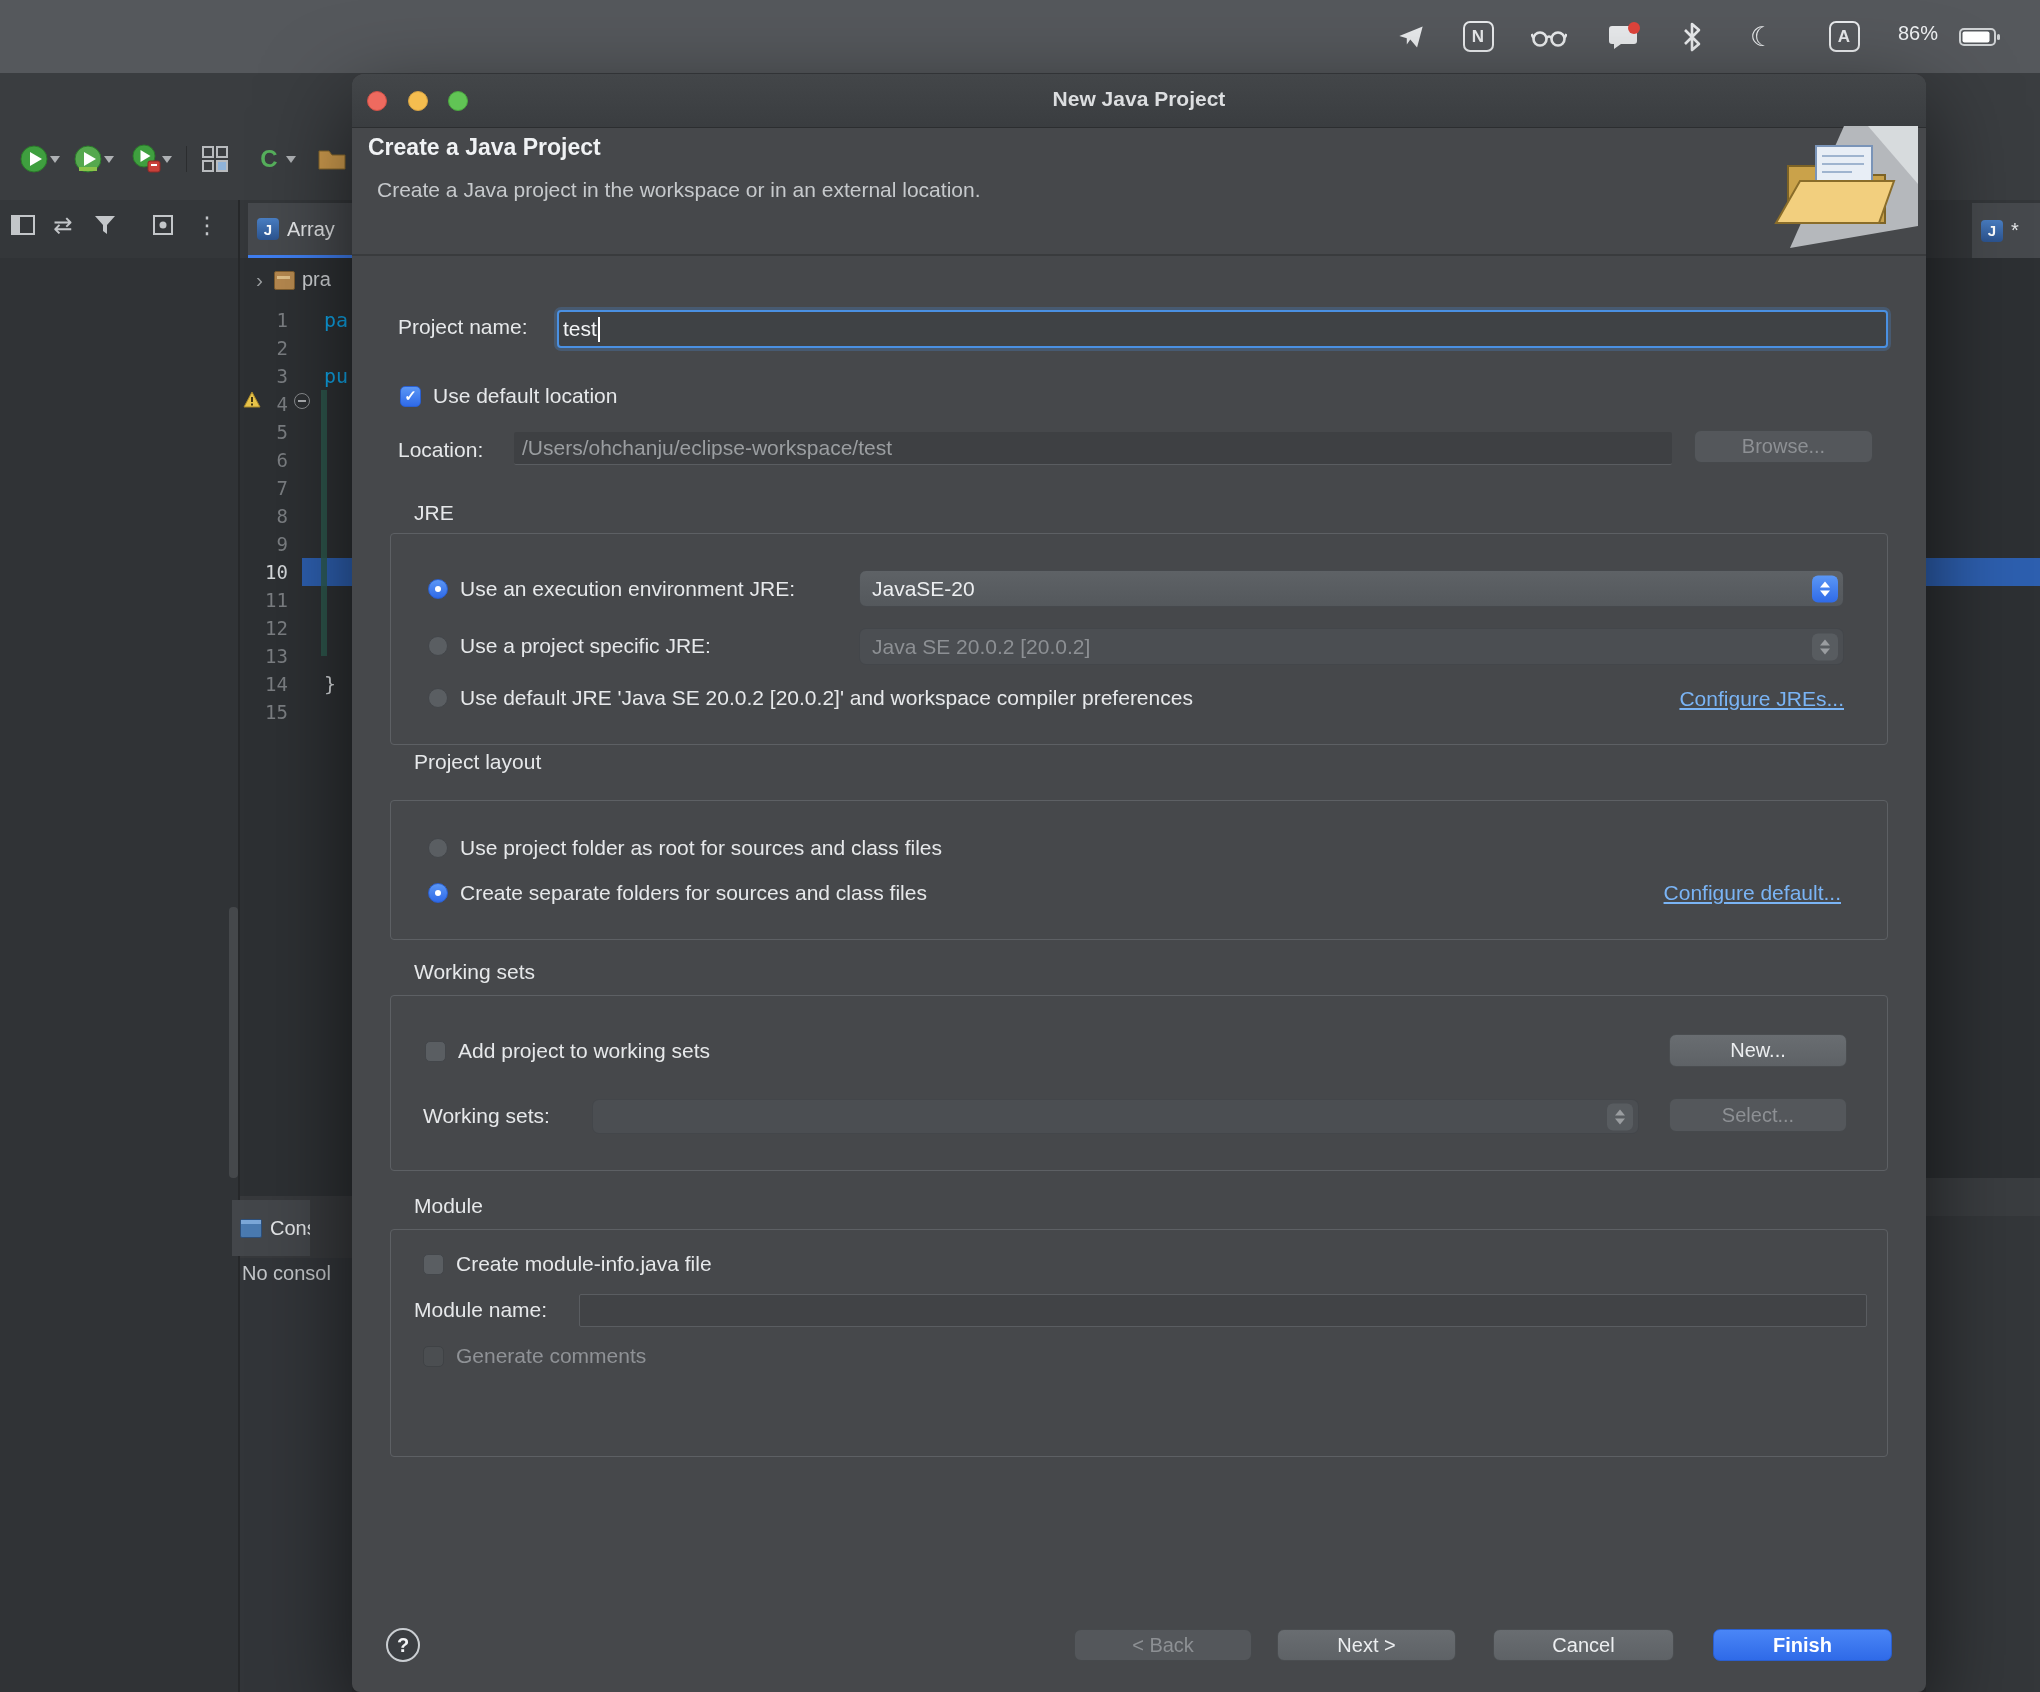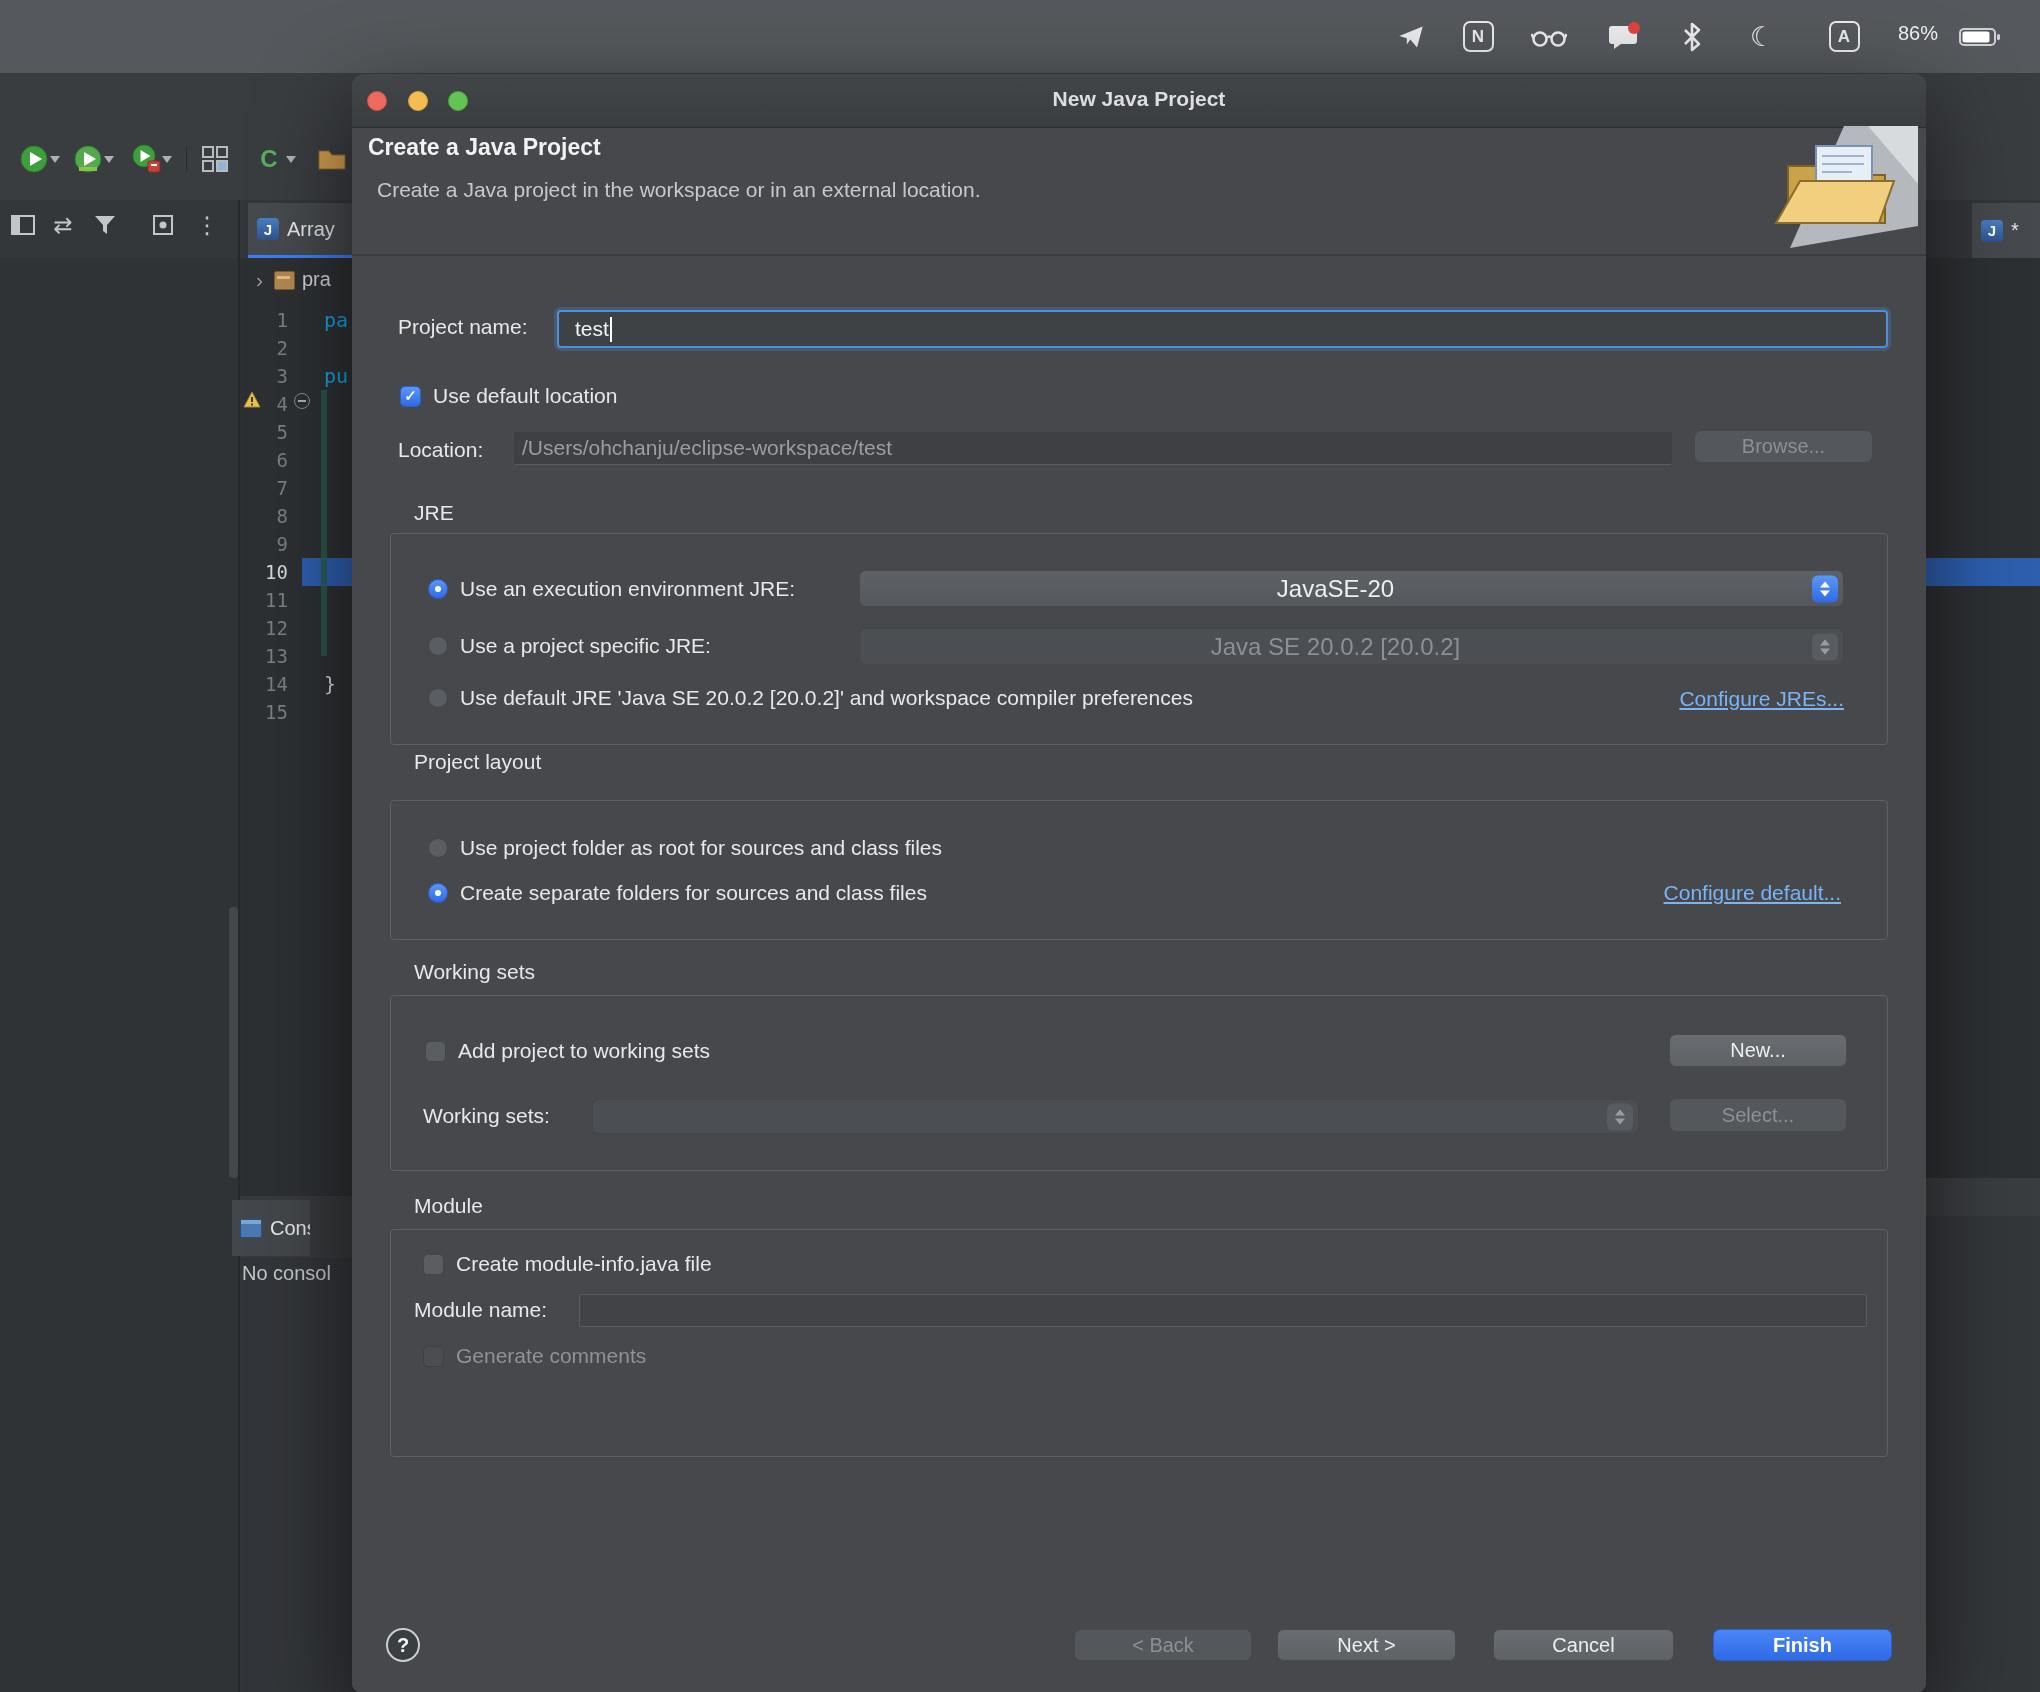--- a/index.html
+++ b/index.html
@@ -81,21 +81,21 @@
   #hdr-sub{position:absolute;left:25px;top:104px;font-size:21px;color:#c6c9cc;}
   #banner{position:absolute;left:1408px;top:52px;}
   #hdr-divider{position:absolute;left:0;top:180px;width:1574px;height:2px;background:#393b3d;}
 
   .lbl{font-size:21px;color:#e6e8ea;white-space:nowrap;}
   .dim{color:#8f9296;}
   .link{font-size:21px;color:#7ab4f5;text-decoration:underline;white-space:nowrap;}
 
   .field{position:absolute;box-sizing:border-box;display:flex;align-items:center;font-size:21px;color:#f2f4f6;}
   #pn-field{left:205px;top:236px;width:1331px;height:38px;background:#3f4245;border:2px solid #4a90e2;border-radius:4px;
-            padding-left:16px;box-shadow:0 0 0 3px rgba(74,144,226,.25);}
+            padding-left:4px;box-shadow:0 0 0 3px rgba(74,144,226,.25);}
   .caret-bar{display:inline-block;width:2px;height:25px;background:#ffffff;margin-left:1px;}
   #loc-field{left:162px;top:358px;width:1158px;height:33px;background:rgba(0,0,0,.10);
              border-bottom:1px solid #5a5d61;border-radius:2px;padding-left:8px;color:#9b9ea1;}
   #mod-field{left:227px;top:1220px;width:1288px;height:33px;background:rgba(0,0,0,.06);
              border:1px solid #5a5d61;border-radius:2px;}
 
   .grp{position:absolute;border:1px solid #5d6064;border-radius:4px;box-sizing:border-box;}
   .grp-lbl{position:absolute;font-size:21px;color:#e6e8ea;}
 
   .radio{width:20px;height:20px;border-radius:50%;background:#5a5e62;border:1px solid #43464a;box-sizing:border-box;
@@ -103,21 +103,21 @@
   .radio.sel{background:linear-gradient(#5b97f5,#2f6ae8);border-color:#2a5fd0;}
   .radio.sel::after{content:"";position:absolute;left:6px;top:6px;width:6px;height:6px;border-radius:50%;background:#fff;}
   .cb{width:21px;height:21px;border-radius:5px;background:#5a5e62;border:1px solid #43464a;box-sizing:border-box;
       display:flex;align-items:center;justify-content:center;flex:0 0 auto;}
   .cb.checked{background:linear-gradient(#5b97f5,#2f6ae8);border-color:#2a5fd0;}
   .cb.checked::after{content:"\2713";color:#fff;font-size:15px;font-weight:bold;}
   .cb.dis{background:#4b4e51;border-color:#3f4245;}
   .optrow{position:absolute;display:flex;align-items:center;gap:12px;height:24px;}
 
   .dd{position:absolute;background:linear-gradient(#5e6266,#54585c);border:1px solid #46494d;border-radius:7px;
-      display:flex;align-items:center;font-size:24px;color:#eceef0;padding:0 44px 0 12px;box-sizing:border-box;justify-content:center;}
+      display:flex;align-items:center;font-size:21px;color:#eceef0;padding:0 44px 0 12px;box-sizing:border-box;}
   .dd.disabled{background:#4b4e52;color:#8d9094;border-color:#43464a;}
   .stepper{position:absolute;right:5px;top:50%;transform:translateY(-50%);width:26px;height:27px;border-radius:6px;
            background:linear-gradient(#5b97f5,#2f6ae8);display:flex;flex-direction:column;align-items:center;justify-content:center;gap:3px;}
   .stepper i{width:0;height:0;border-left:5px solid transparent;border-right:5px solid transparent;}
   .stepper .up{border-bottom:6px solid #fff;}
   .stepper .dn{border-top:6px solid #fff;}
   .dd.disabled .stepper,.stepper.gray{background:#585c60;}
   .dd.disabled .stepper .up,.stepper.gray .up{border-bottom-color:#9a9da0;}
   .dd.disabled .stepper .dn,.stepper.gray .dn{border-top-color:#9a9da0;}
 

